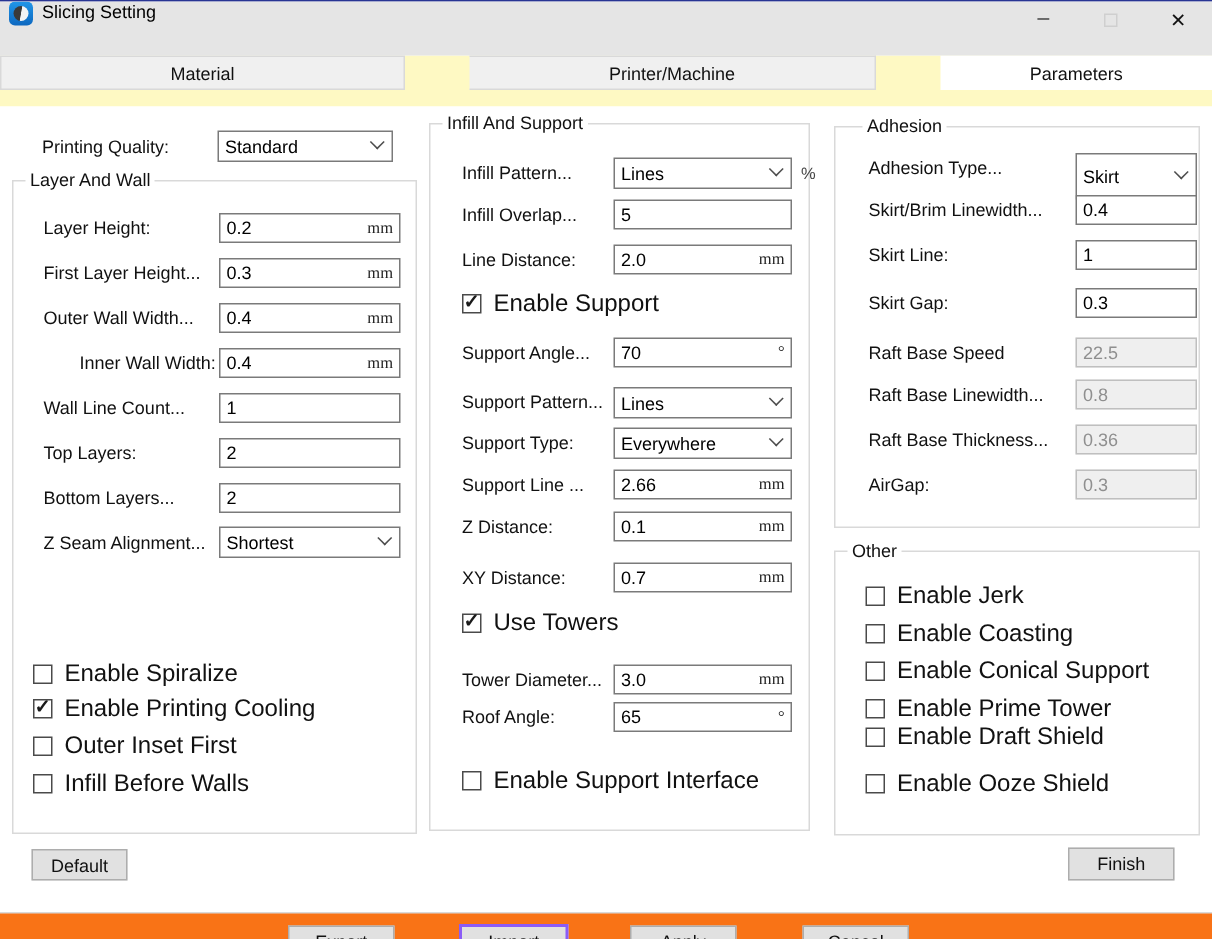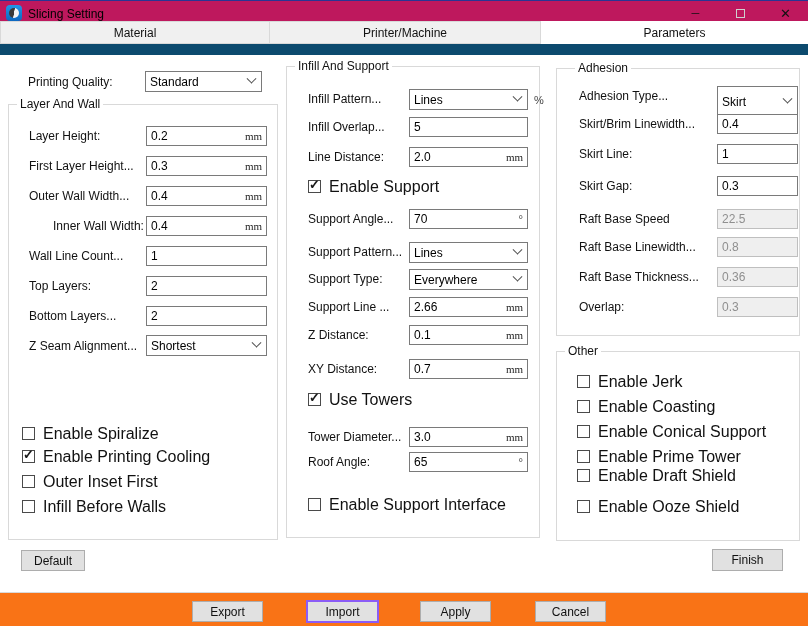--- a/index.html
+++ b/index.html
@@ -4,32 +4,32 @@
 <style>
   * { box-sizing: border-box; margin: 0; padding: 0; }
   html,body { background:#fff; }
   body { font-family: "Liberation Sans", sans-serif; }
   .window {
     position: relative; width: 808px; height: 626px;
     background:#fff; overflow:hidden;
     border-top:1px solid #283593;
   }
   
-  .titlebar { position:relative; height:20px; background:#be185d; display:flex; align-items:flex-end; }
+  .titlebar { position:relative; height:36px; background:#e5e5e5; display:flex; align-items:flex-start; }
   .app-icon { width:16px; height:16px; margin:0 6px 0 6px; border-radius:4px;
     background:linear-gradient(180deg,#2196e8,#0d68c0); position:relative; }
   .app-icon::after { content:""; position:absolute; left:3px; top:3px; width:10px; height:10px;
     border-radius:50%; background:linear-gradient(100deg,#3a3a3a 48%,#f4f4f4 52%); }
   .title-text { font-size:12px; color:#000; }
   .win-controls { position:absolute; right:0; top:0; height:24px; display:flex; }
   .win-btn { width:45px; height:24px; display:flex; align-items:center; justify-content:center;
     font-size:11px; color:#111; }
   .maximize-box { width:9px; height:9px; border:1px solid #cfcfcf; }
   
-  .tabbar { display:flex; height:34px; background:#0c4a6e; }
+  .tabbar { display:flex; height:34px; background:#fef9c3;gap:43px; }
   .tab { height:23px; display:flex; align-items:center; justify-content:center;
     font-size:12px; color:#111; background:#f0f0f0; border:1px solid #d9d9d9; }
   .tab.active { background:#fff; border:none; }
   .tab-material { width:270px; }
   .tab-printer { width:271px; border-left:none; }
   .tab-parameters { flex:1; }
   
   .content { position:relative; height:537px; background:#fff; }
   .group { position:absolute; border:1px solid #d9d9d9; background:#fff; }
   .legend { position:absolute; top:-8px; left:8px; background:#fff; padding:0 3px;
@@ -287,21 +287,21 @@
       <span class="lbl" style="left:22px; top:178px;">Raft Base Linewidth...</span>
       <div class="fld disabled" style="left:160px; top:168px; width:81px;">
         <span class="val">0.8</span>
       </div>
 
       <span class="lbl" style="left:22px; top:208px;">Raft Base Thickness...</span>
       <div class="fld disabled" style="left:160px; top:198px; width:81px;">
         <span class="val">0.36</span>
       </div>
 
-      <span class="lbl" style="left:22px; top:238px;">Overlap:</span>
+      <span class="lbl" style="left:22px; top:238px;">AirGap:</span>
       <div class="fld disabled" style="left:160px; top:228px; width:81px;">
         <span class="val">0.3</span>
       </div>
     </div>
 
     <div class="group" style="left:556px; top:296px; width:244px; height:190px;">
       <span class="legend">Other</span>
 
       <div class="cbrow" style="left:20px; top:22px;">
         <span class="checkbox"></span>

